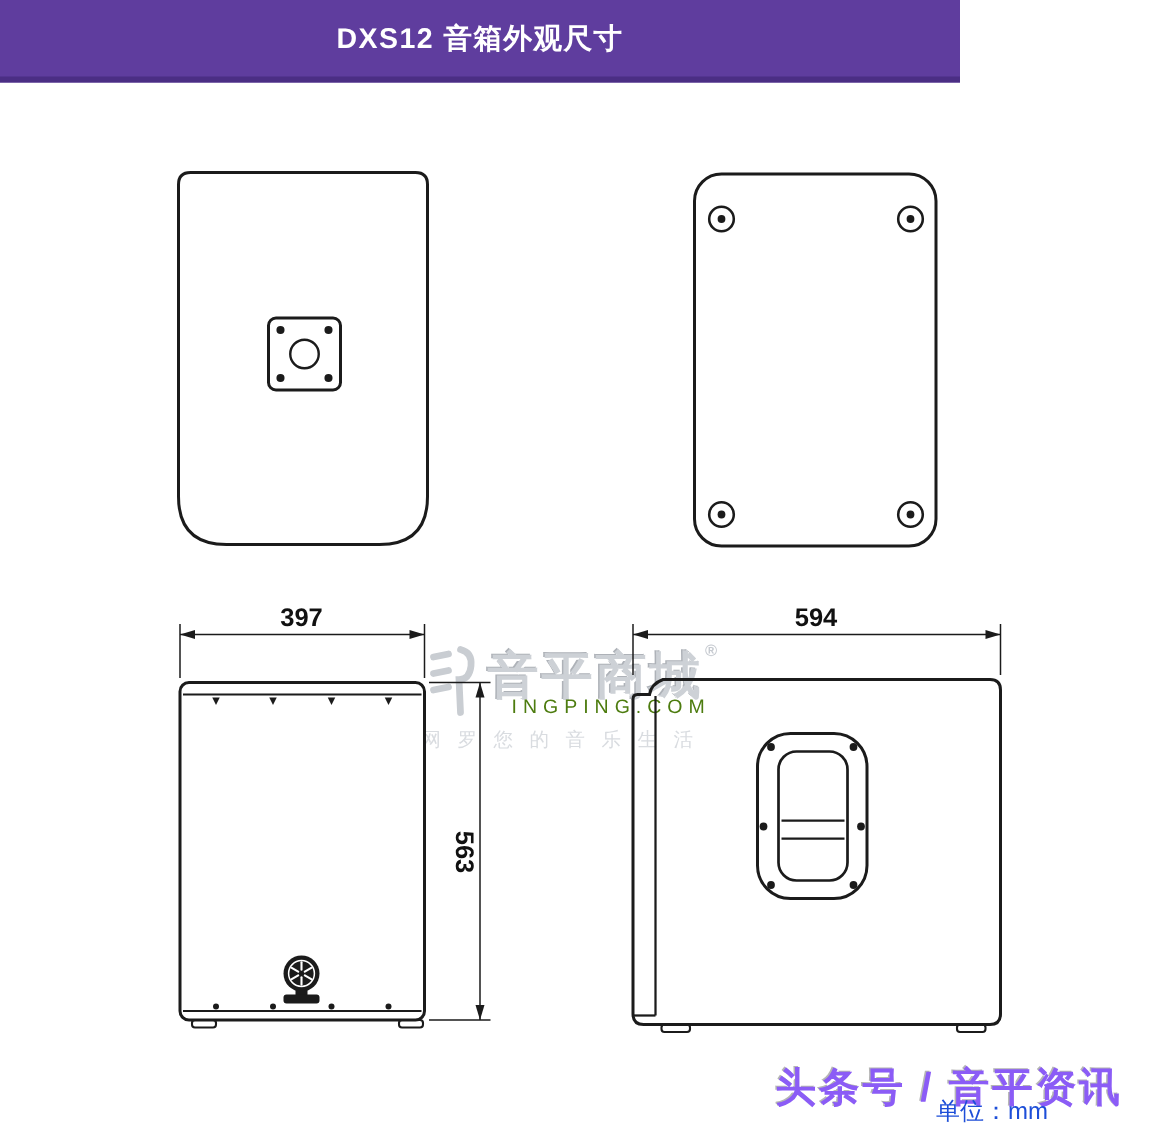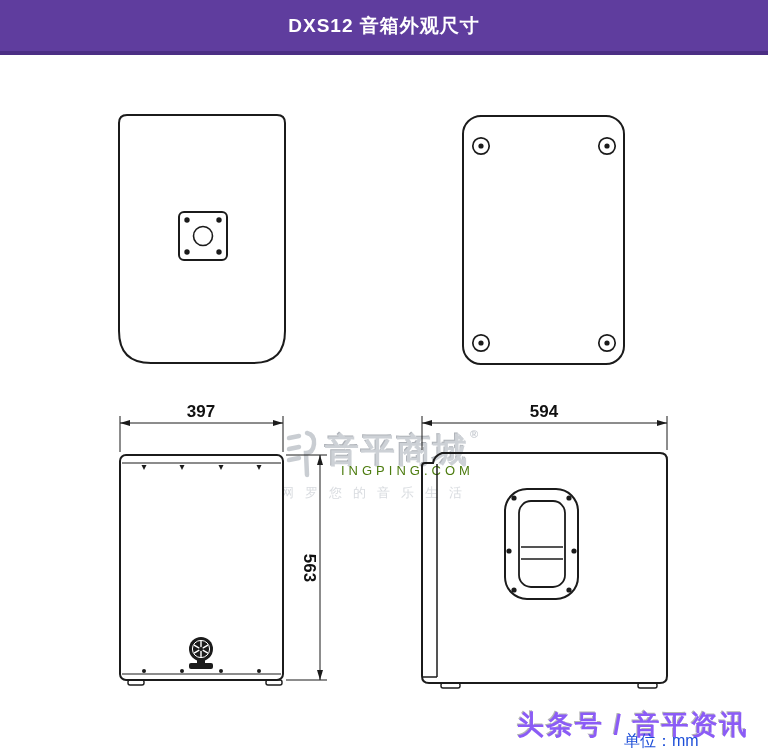--- a/index.html
+++ b/index.html
@@ -2,21 +2,21 @@
 <html><head>
 <meta charset="utf-8">
 <style>
   html,body{margin:0;padding:0;}
   body{
     width:768px;height:753px;background:#ffffff;position:relative;overflow:hidden;
     font-family:"Liberation Sans", sans-serif;
   }
   
   .header{
-    position:absolute;left:0;top:0;width:768px;height:51px;
+    position:absolute;left:0;top:0;width:640px;height:51px;
     background:#5f3d9e;border-bottom:4px solid #4b2e84;
     display:flex;align-items:center;justify-content:center;
   }
   .header .title{
     color:#ffffff;font-size:19px;font-weight:600;letter-spacing:1px;
   }
   
   .stage{position:absolute;left:0;top:0;width:768px;height:753px;}
   .diagram-svg{position:absolute;left:0;top:0;z-index:2;}
   .diagram-svg .ln{stroke:#1b1b1b;fill:none;}

